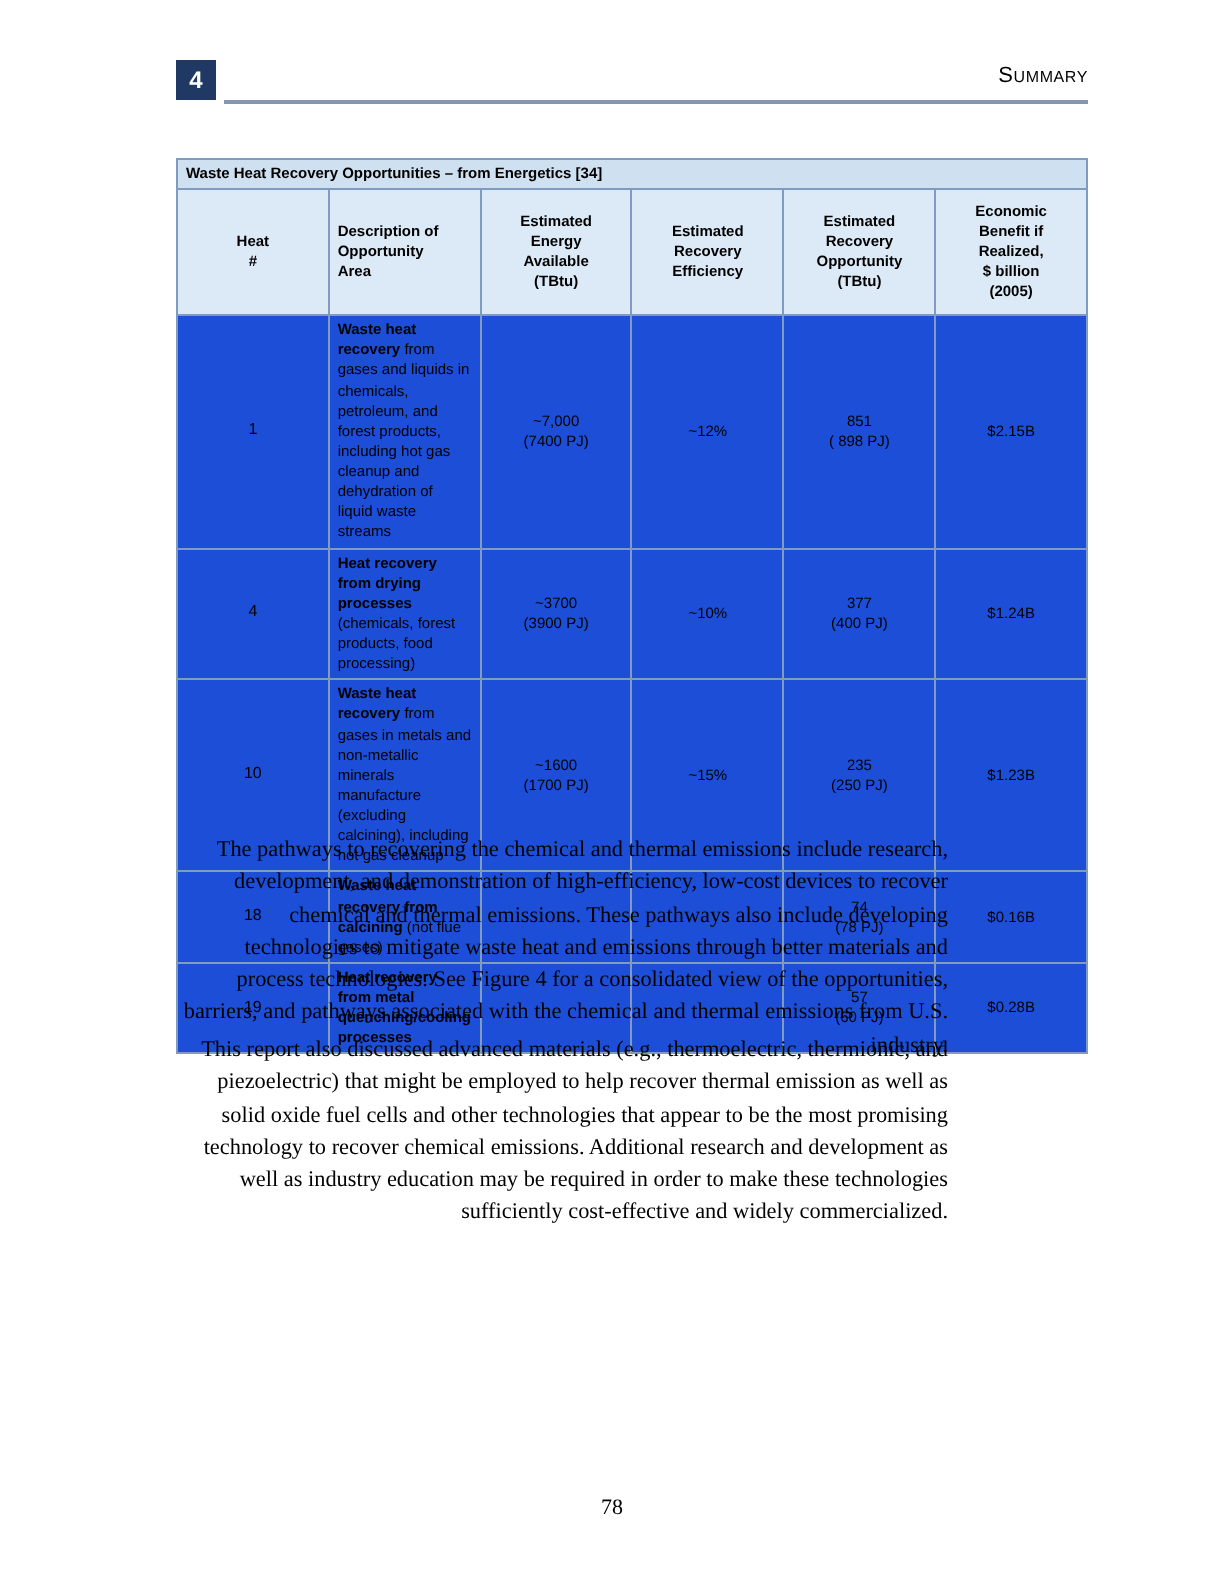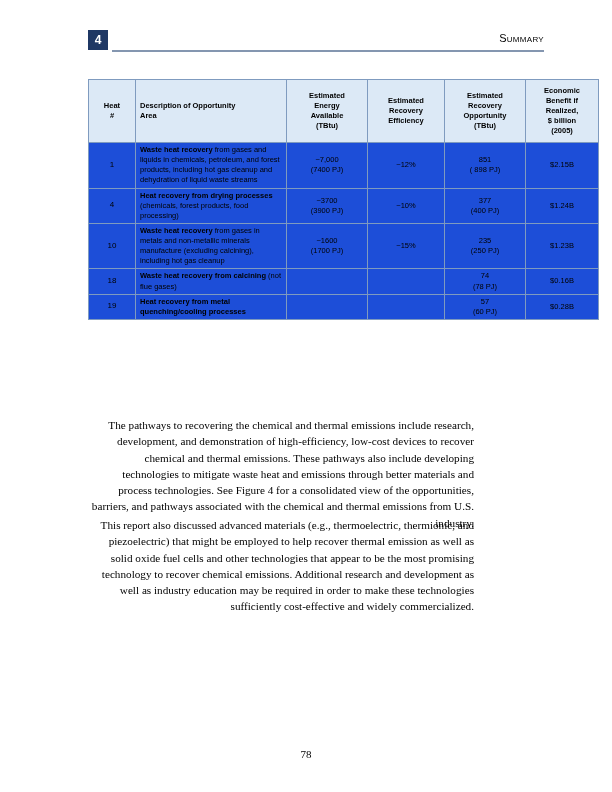--- a/index.html
+++ b/index.html
@@ -146,20 +146,23 @@
 
 <div class="page-header">
   <div class="chapter-badge">4</div>
   <div class="header-rule"></div>
   <div class="header-title">Summary</div>
 </div>
 
 <div class="table-wrap">
   <table class="wh">
     <tbody>
+      <tr class="tbl-caption">
+        <td colspan="6">Waste Heat Recovery Opportunities – from Energetics [34]</td>
+      </tr>
       <tr class="col-head">
         <td class="c-item">
           <span>Heat</span><br>
           <span>#</span>
         </td>
         <td class="c-desc" style="text-align:left">
           <span>Description of Opportunity</span><br>
           <span>Area</span>
         </td>
         <td class="c-energy">

